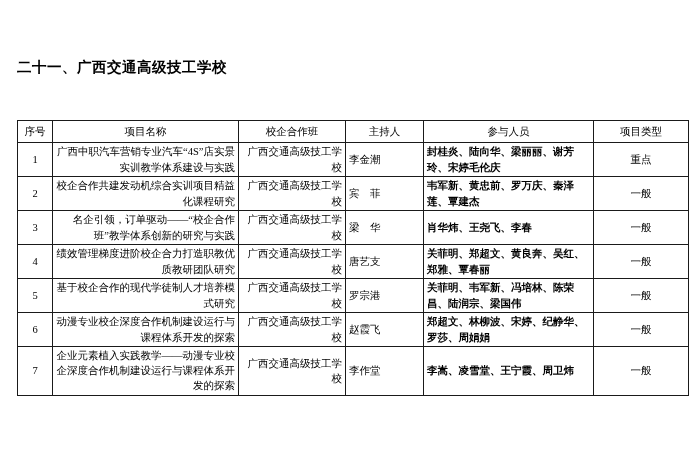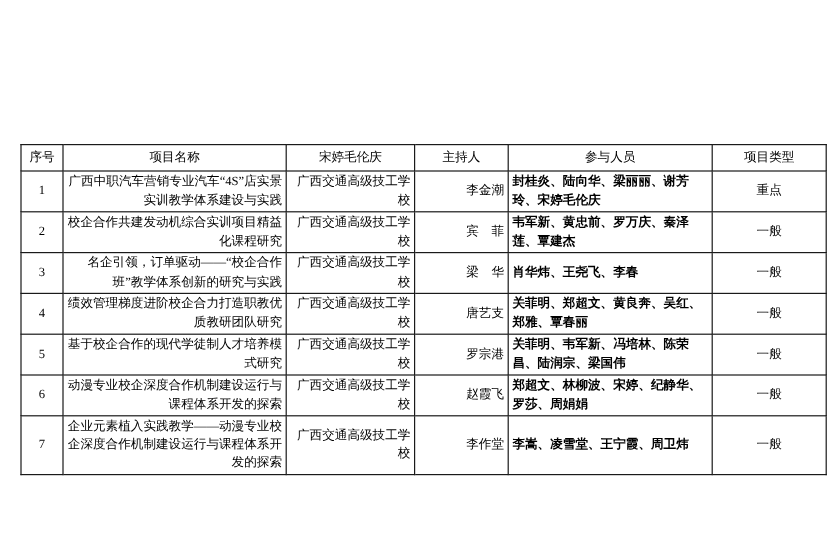--- a/index.html
+++ b/index.html
@@ -58,44 +58,45 @@
   }
   col.c-no   { width: 35px; }
   col.c-name { width: 186px; }
   col.c-unit { width: 107px; }
   col.c-lead { width: 78px; }
   col.c-part { width: 170px; }
   col.c-type { width: 95px; }
   td.cell-no     { text-align: center; }
   td.cell-name   { text-align: right; padding-left: 5px; padding-right: 4px; }
   td.cell-unit   { text-align: right; }
-  td.cell-leader { text-align: right; }
+  td.cell-leader { text-align: left; }
   td.cell-part   { text-align: left; padding-left: 6px; padding-right: 4px; font-weight: bold; }
   td.cell-type   { text-align: center; }
 </style>
 </head>
 <body>
 
 <div class="page">
 
+  <div class="page-title">二十一、广西交通高级技工学校</div>
 
   <table class="projects">
     <colgroup>
       <col class="c-no">
         <col class="c-name">
         <col class="c-unit">
       <col class="c-lead">
         <col class="c-part">
         <col class="c-type">
     </colgroup>
     <thead>
       <tr>
         <th>序号</th>
         <th>项目名称</th>
-        <th>宋婷毛伦庆</th>
+        <th>校企合作班</th>
         <th>主持人</th>
         <th>参与人员</th>
         <th>项目类型</th>
       </tr>
     </thead>
     <tbody id="rows-body">
     <tr>
       <td class="cell-no">1</td>
       <td class="cell-name">广西中职汽车营销专业汽车“4S”店实景实训教学体系建设与实践</td>
       <td class="cell-unit">广西交通高级技工学校</td>

